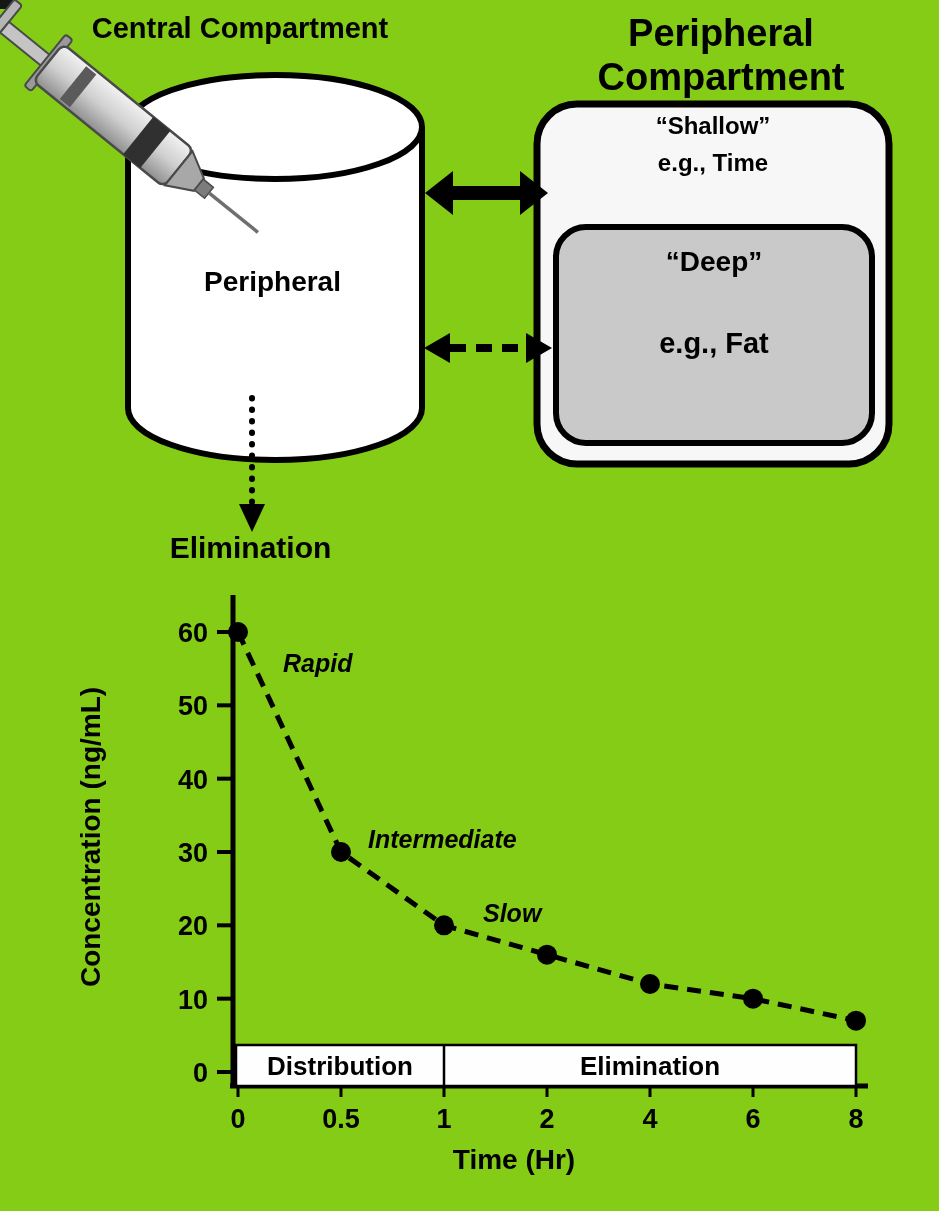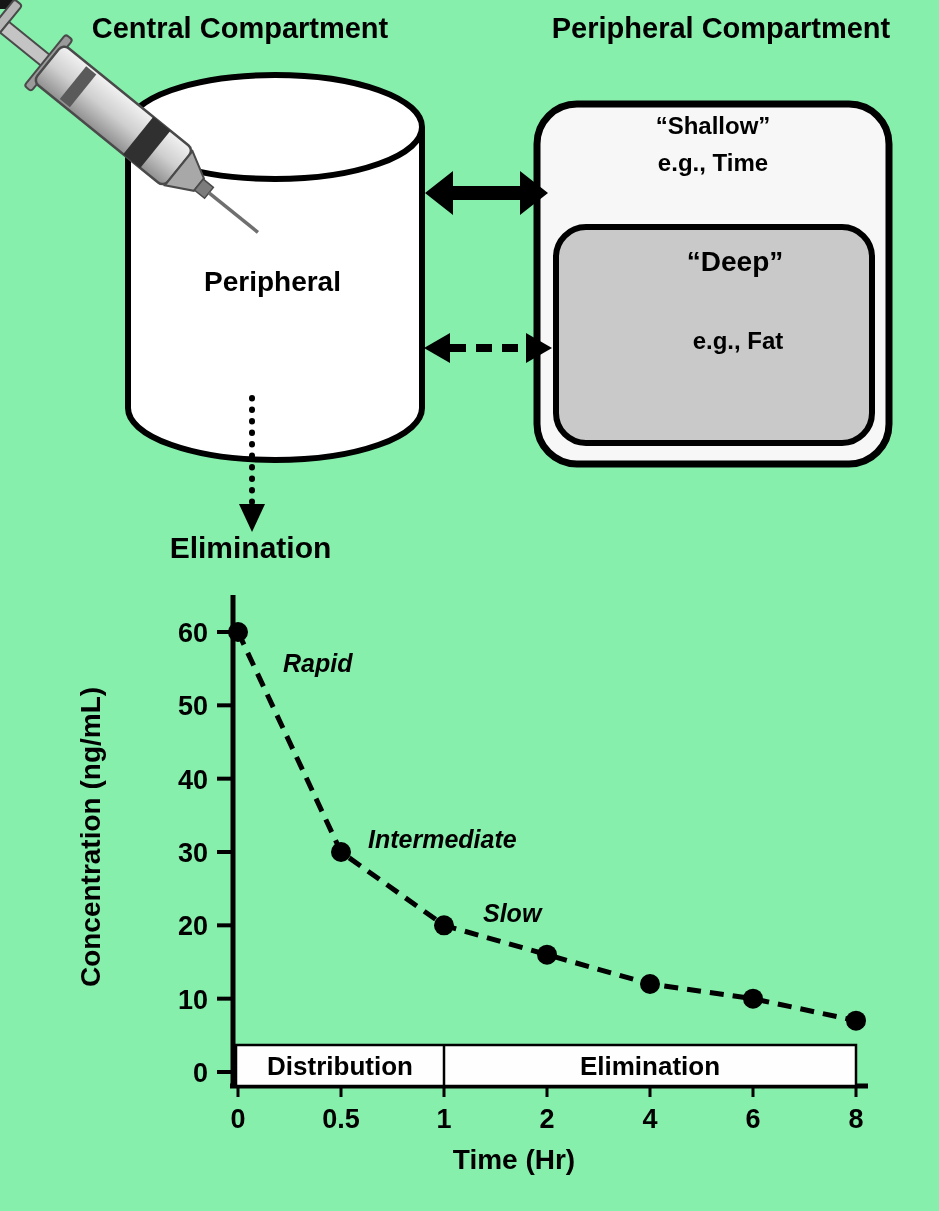--- a/index.html
+++ b/index.html
@@ -1,18 +1,18 @@
 <!DOCTYPE html>
 <html><head>
 <meta charset="utf-8">
 <style>
   * { margin:0; padding:0; box-sizing:border-box; }
   html,body { background:#ffffff; }
   .canvas {
-    position:relative; width:939px; height:1211px; background:#86efac;
+    position:relative; width:939px; height:1211px; background:#84cc16;
     font-family:"Liberation Sans", sans-serif; overflow:hidden; color:#000;
   }
   .abs { position:absolute; }
   .lbl { font-weight:bold; text-align:center; color:#000; line-height:1.15; }
   svg.layer { position:absolute; left:0; }
   text.tick  { font-family:"Liberation Sans",sans-serif; font-weight:bold; font-size:27px; fill:#000; }
   text.band  { font-family:"Liberation Sans",sans-serif; font-weight:bold; font-size:26px; fill:#000; }
   text.ann   { font-family:"Liberation Sans",sans-serif; font-weight:bold; font-style:italic; font-size:25px; fill:#000; }
   text.axis-title { font-family:"Liberation Sans",sans-serif; font-weight:bold; font-size:28px; fill:#000; }
 </style>
@@ -58,26 +58,26 @@
       <polygon points="552,348 526,333 526,363" fill="#000"></polygon>
     </g>
 
     <g>
       <line x1="252" y1="398" x2="252" y2="503" stroke="#000" stroke-width="6" stroke-dasharray="0.5 11" stroke-linecap="round"></line>
       <polygon points="252,532 239,504 265,504" fill="#000"></polygon>
     </g>
   </svg>
 
   <div class="abs lbl" style="left:55px;top:12px;width:370px;font-size:29px">Central Compartment</div>
-  <div class="abs lbl" style="left:515px;top:12px;width:412px;font-size:29px">Peripheral Compartment</div>
+  <div class="abs lbl" style="left:515px;top:12px;width:412px;font-size:38px">Peripheral Compartment</div>
   <div class="abs lbl" style="left:150px;top:266px;width:245px;font-size:28px">Peripheral</div>
   <div class="abs lbl" style="left:562px;top:112px;width:302px;font-size:24px">“Shallow”</div>
   <div class="abs lbl" style="left:562px;top:149px;width:302px;font-size:24px">e.g., Time</div>
-  <div class="abs lbl" style="left:593px;top:246px;width:284px;font-size:28px">“Deep”</div>
-  <div class="abs lbl" style="left:596px;top:327px;width:284px;font-size:24px">e.g., Fat</div>
+  <div class="abs lbl" style="left:572px;top:246px;width:284px;font-size:28px">“Deep”</div>
+  <div class="abs lbl" style="left:572px;top:327px;width:284px;font-size:29px">e.g., Fat</div>
   <div class="abs lbl" style="left:128px;top:531px;width:245px;font-size:30px">Elimination</div>
 
   <svg id="chart-svg" class="layer" style="top:575px" width="939" height="636" viewBox="0 0 939 636">
       <line x1="233" y1="20" x2="233" y2="513" stroke="#000" stroke-width="5"></line>
       <line x1="230" y1="511" x2="868" y2="511" stroke="#000" stroke-width="5"></line>
       <line x1="217" y1="497" x2="233" y2="497" stroke="#000" stroke-width="4"></line>
       <text x="208" y="507" text-anchor="end" class="tick">0</text>
       <line x1="217" y1="423.6666666666667" x2="233" y2="423.6666666666667" stroke="#000" stroke-width="4"></line>
       <text x="208" y="433.6666666666667" text-anchor="end" class="tick">10</text>
       <line x1="217" y1="350.33333333333337" x2="233" y2="350.33333333333337" stroke="#000" stroke-width="4"></line>

